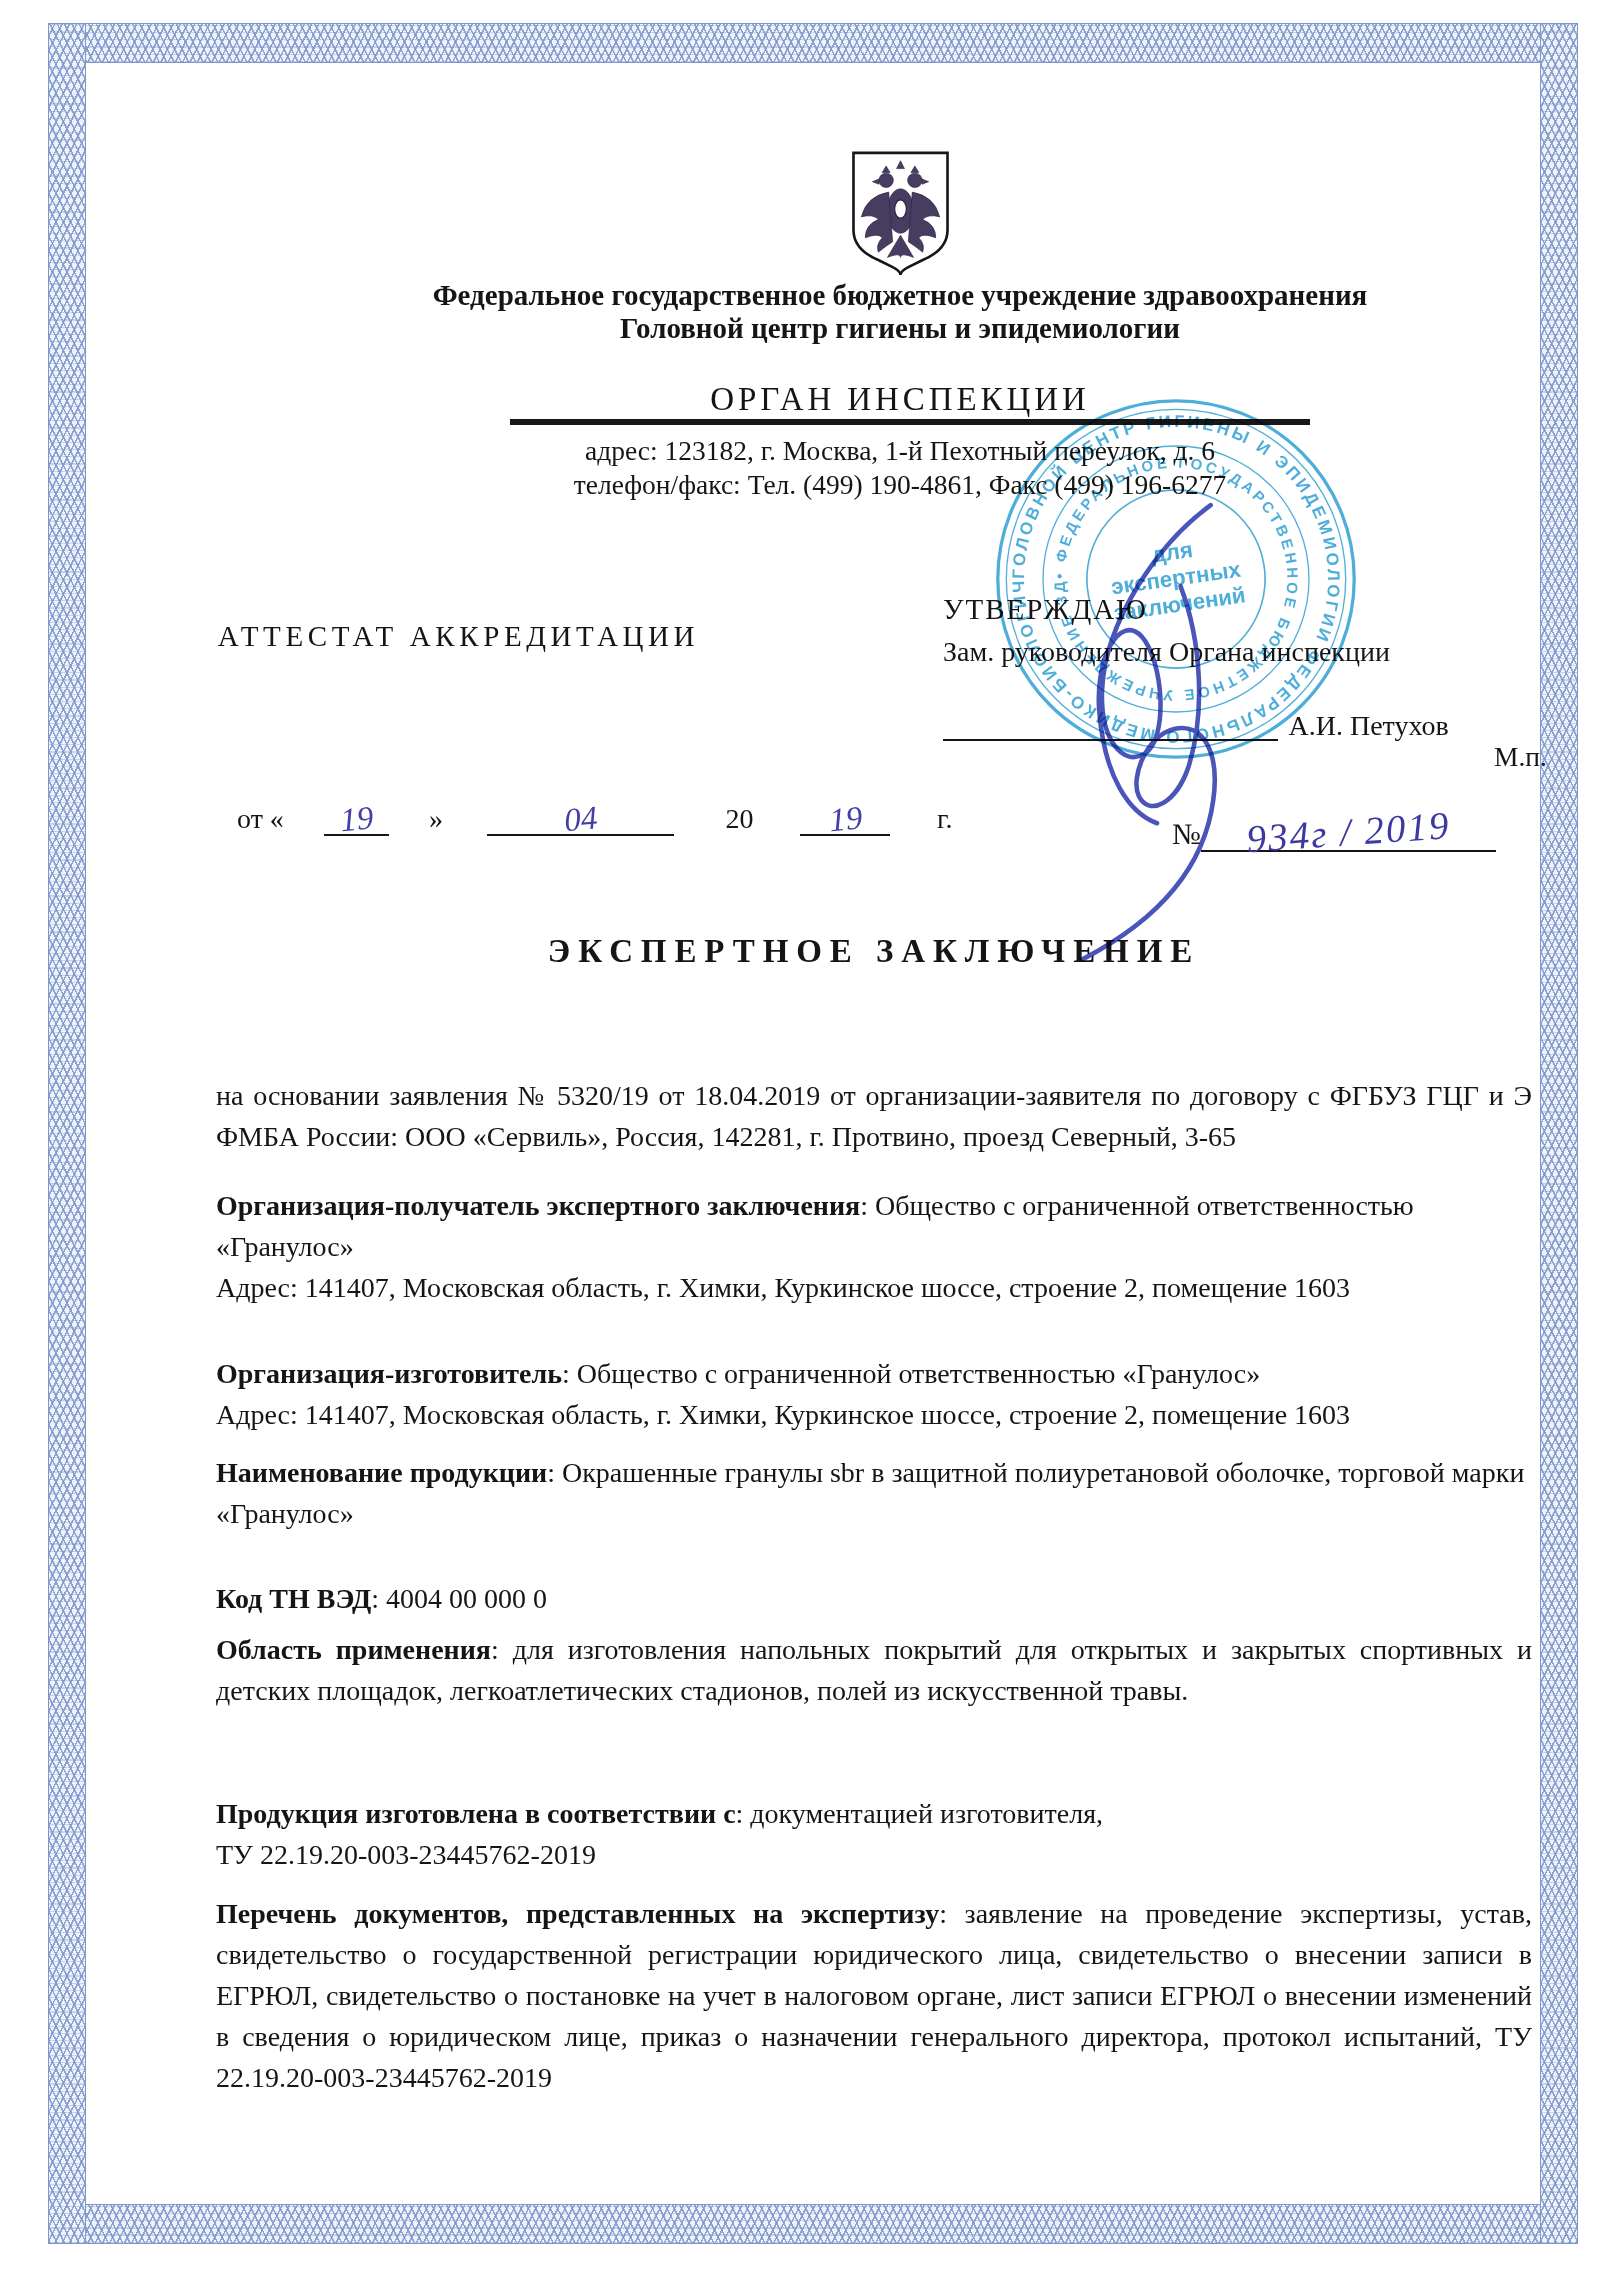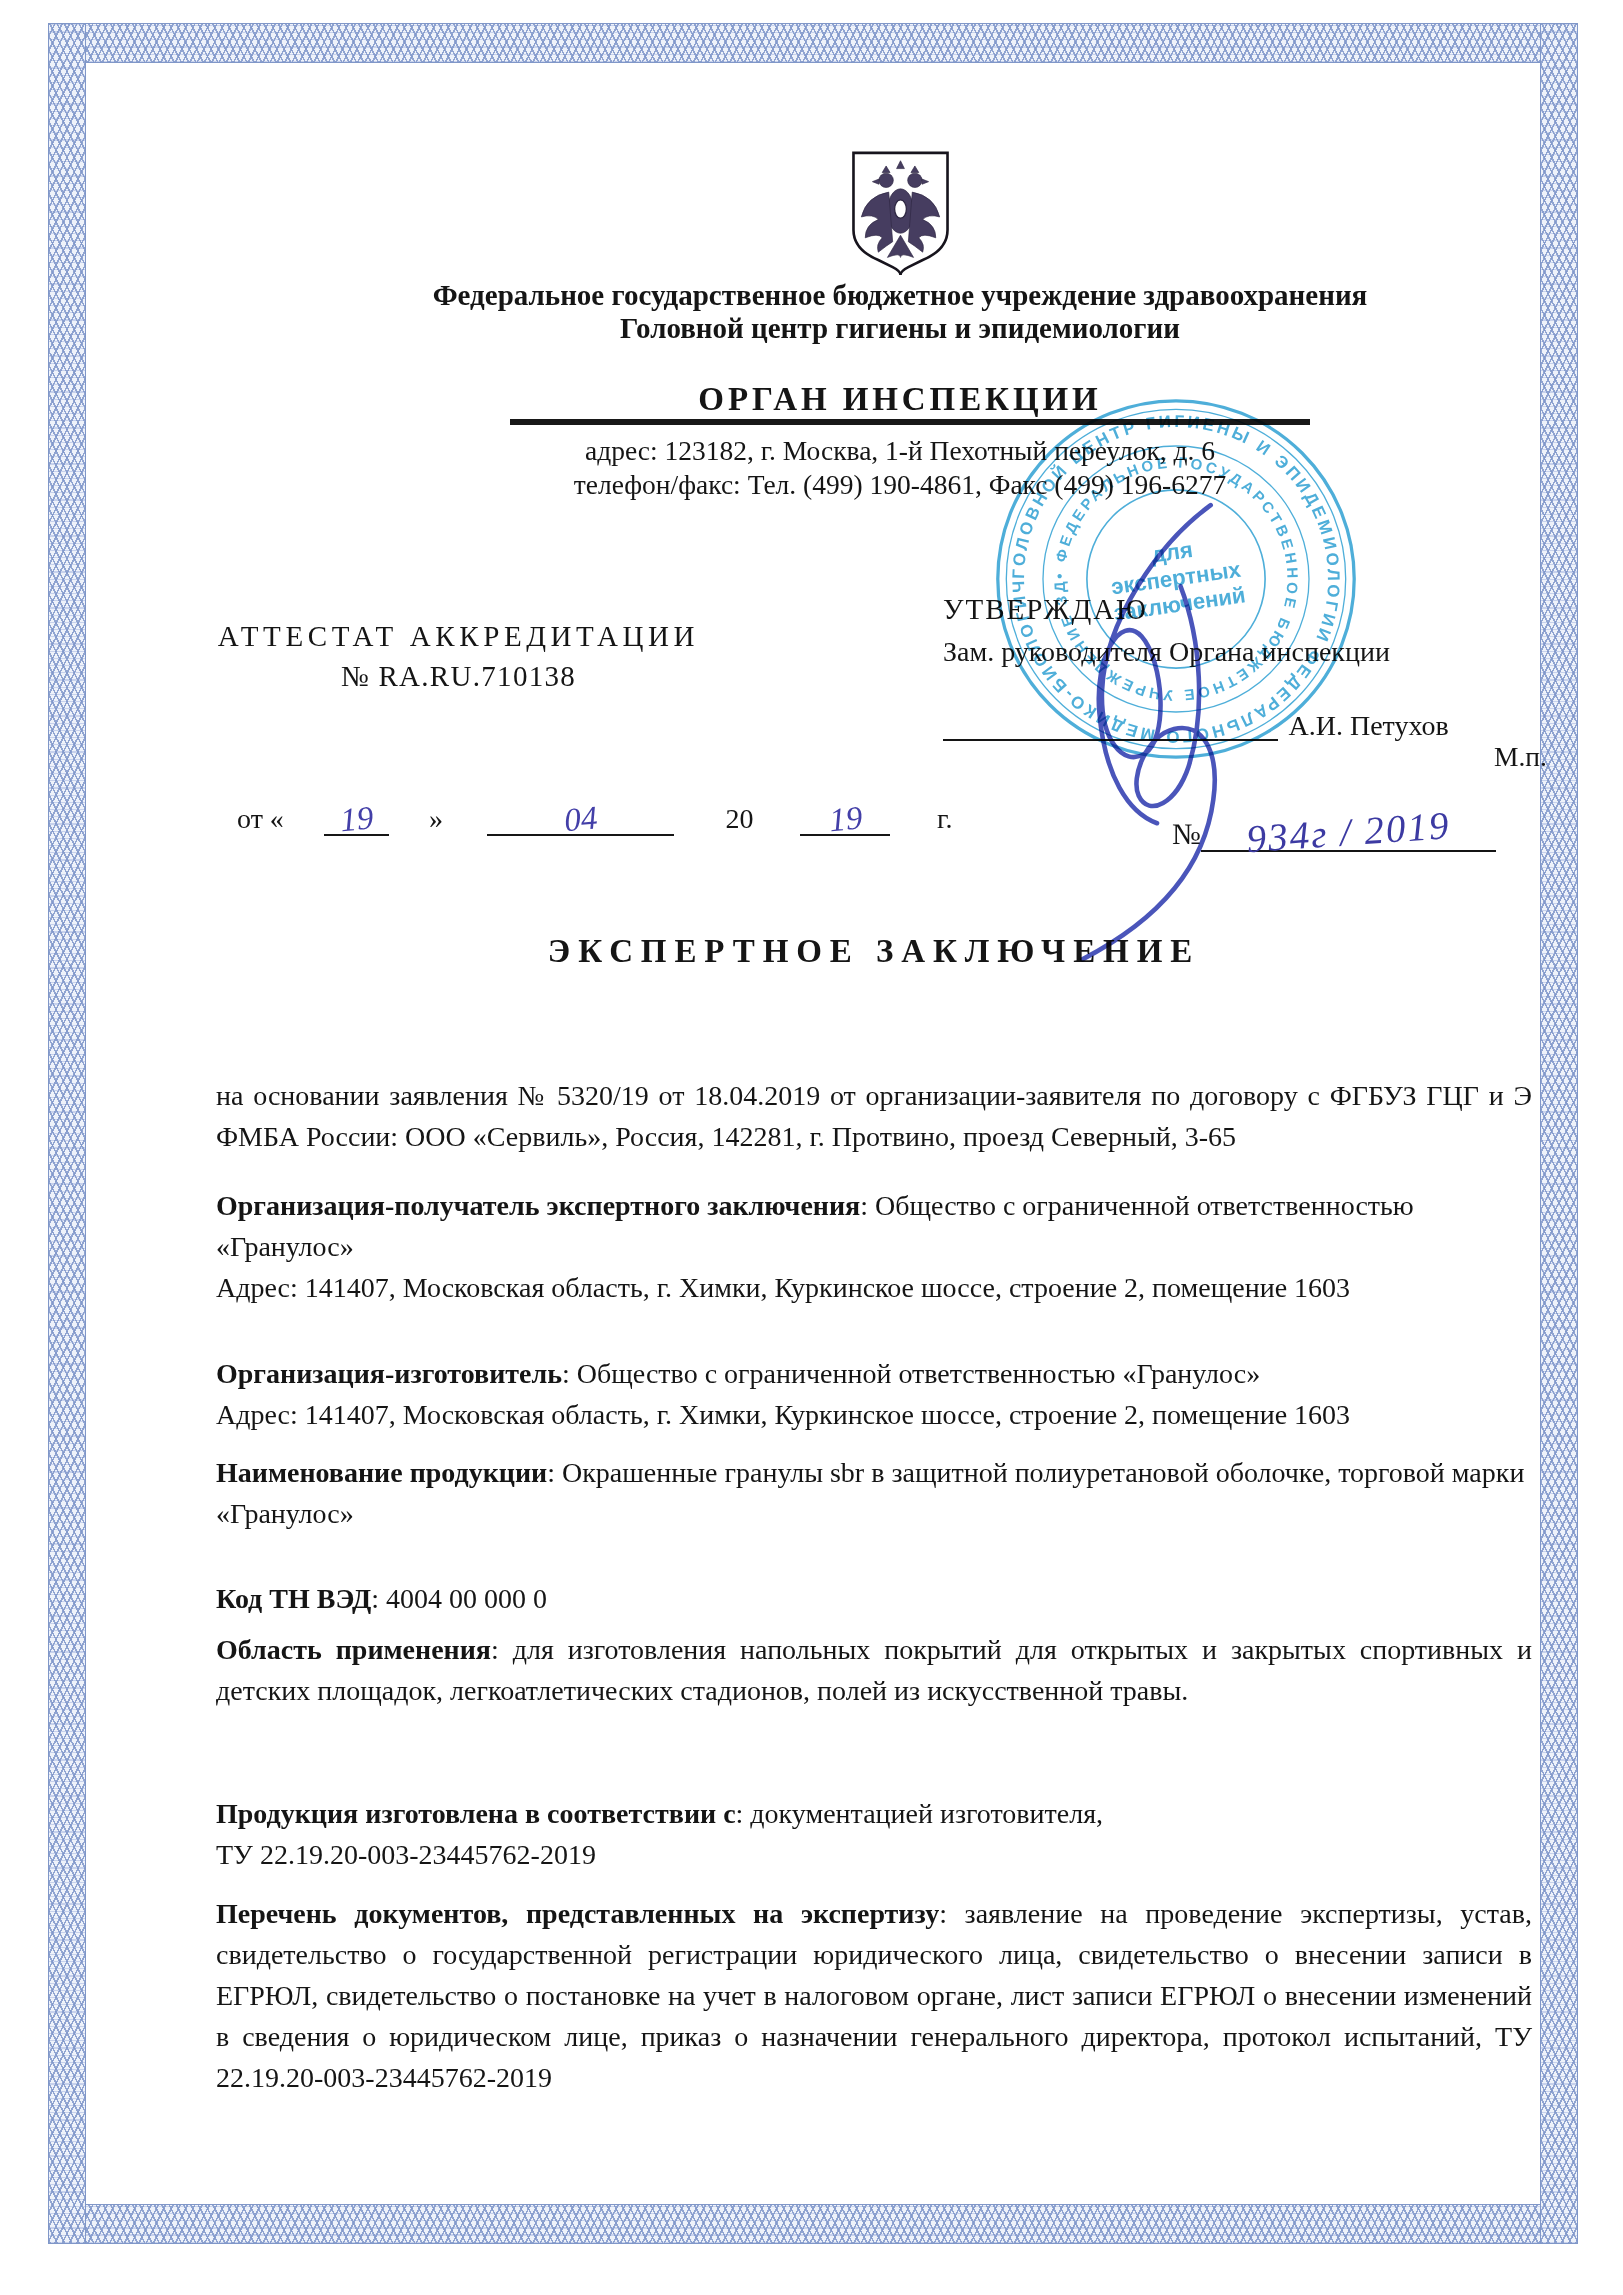--- a/index.html
+++ b/index.html
@@ -20,21 +20,21 @@
   .band.top   {left:49px;  top:24px;   width:1528px; height:38px;}
   .band.bottom{left:49px;  top:2205px; width:1528px; height:38px;}
   .band.left  {left:49px;  top:24px;   width:36px;   height:2219px;}
   .band.right {left:1541px;top:24px;   width:36px;   height:2219px;}
 
   
   .header{position:absolute;left:229px;top:149px;width:1342px;text-align:center;}
   .emblem{display:inline-block;width:105px;height:128px;}
   .org-line{font-weight:bold;font-size:29px;line-height:33px;}
   .org-line.first{margin-top:17px;}
-  .inspection{font-weight:bold;font-size:33px;line-height:38px;letter-spacing:3.9px;margin-top:35px;}
+  .inspection{font-weight:normal;font-size:33px;line-height:38px;letter-spacing:3.9px;margin-top:35px;}
   .rule{height:5.9px;background:#181818;width:800px;margin-left:281px;margin-top:1.3px;}
   .addr{font-size:27.5px;line-height:34px;margin-top:9.2px;}
 
   
   .accred{position:absolute;left:203px;top:619px;width:511px;text-align:center;}
   .accred-title{font-size:29px;letter-spacing:4.6px;line-height:35px;}
   .accred-num{font-size:29px;line-height:35px;margin-top:5.2px;letter-spacing:1.3px;}
 
   .approval{position:absolute;left:943px;top:592px;width:586px;}
   .approve-label{font-size:29px;line-height:35px;text-align:left;padding-right:41px;letter-spacing:2px;}
@@ -104,21 +104,20 @@
   <div class="org-line">Федеральное государственное бюджетное учреждение здравоохранения</div>
   <div class="org-line">Головной центр гигиены и эпидемиологии</div>
   <div class="inspection">ОРГАН ИНСПЕКЦИИ</div>
   <div class="rule"></div>
   <div class="addr">адрес: 123182, г. Москва, 1-й Пехотный переулок, д. 6</div>
   <div class="addr" style="margin-top:0;">телефон/факс: Тел. (499) 190-4861, Факс (499) 196-6277</div>
 </div>
 
 <div class="accred">
   <div class="accred-title">АТТЕСТАТ АККРЕДИТАЦИИ</div>
-  <div class="accred-num">№ RA.RU.710138</div>
 </div>
 
 <div class="approval">
   <div class="approve-label">УТВЕРЖДАЮ</div>
   <div class="approver-title">Зам. руководителя Органа инспекции</div>
   <div class="sig-row">
     <div class="sig-line"></div>
     <div class="sig-name">А.И. Петухов</div>
   </div>
 </div>

